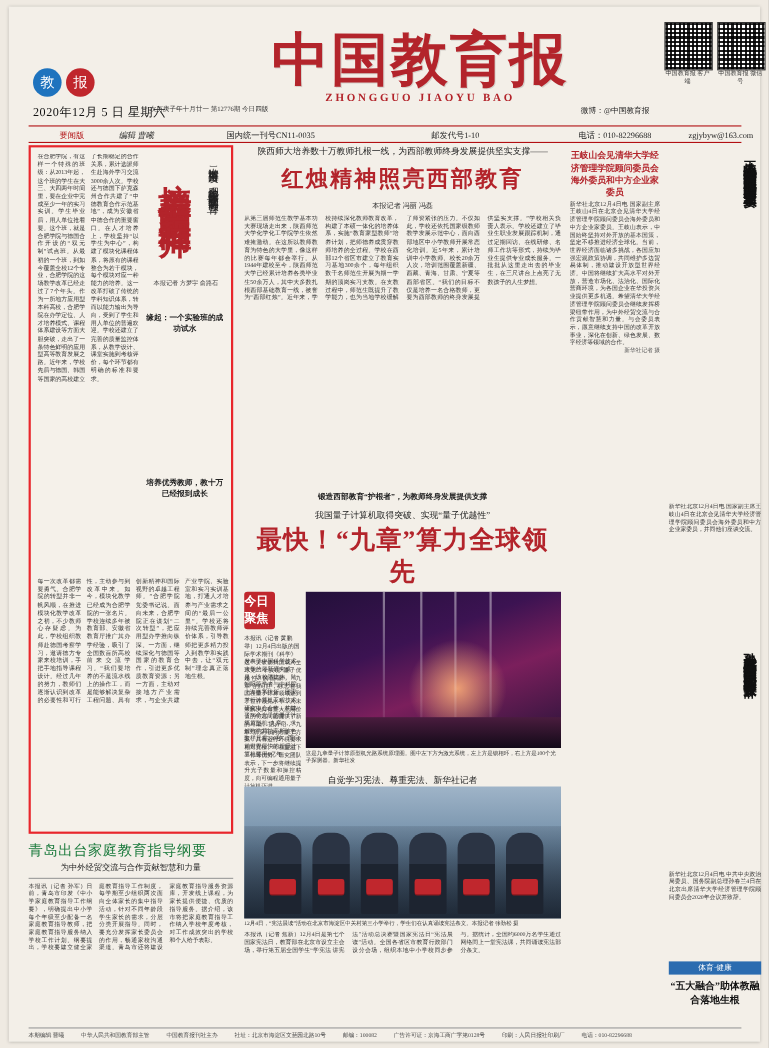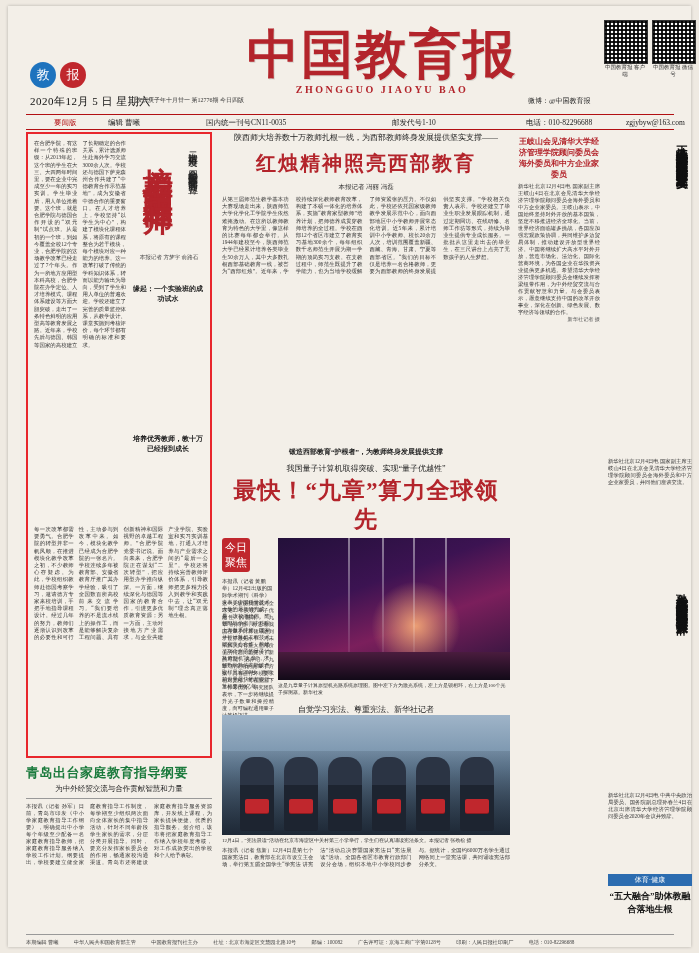--- a/index.html
+++ b/index.html
@@ -92,21 +92,21 @@
   .infobar {
     position: absolute; left: 18px; top: 108px;
     width: 648px; height: 14px;
     border-top: 1px solid #b20f12;
     border-bottom: 1px solid #b20f12;
     font-size: 7.5px; color: #222;
   }
   .infobar .seg { position: absolute; top: 3px; }
   .infobar .red { color: #b20f12; }
   .seg-a { left: 28px; }
-  .seg-b { left: 82px; }
+  .seg-b { left: 82px; font-style: italic; }
   .seg-c { left: 180px; }
   .seg-d { left: 366px; }
   .seg-e { left: 500px; }
   .seg-f { left: 600px; }
 
   
   .cols { position: absolute; left: 18px; top: 126px; width: 648px; height: 800px; }
 
   
   .left-frame {
@@ -151,21 +151,21 @@
   .lead-credit {
     position: absolute; left: 104px; top: 120px; width: 74px;
     font-size: 5.6px; color: #444; text-align: center;
   }
 
   
   .qingdao {
     position: absolute; left: 0px; top: 632px; width: 186px; height: 168px;
   }
   .qingdao h3 {
-    margin: 0; font-size: 13px; color: #1a7a3c; font-weight: bold;
+    margin: 0; font-size: 13px; color: #1a7a3c; font-weight: normal;
     letter-spacing: .5px; line-height: 17px;
   }
   .qingdao .sub {
     font-size: 7.5px; color: #222; margin: 3px 0 4px; text-align: center;
   }
   .qingdao .rule { border-top: 1px solid #999; margin: 3px 0 4px; }
   .qingdao .body {
     font-size: 5.3px; line-height: 7px; color: #333; text-align: justify;
     column-count: 3; column-gap: 6px; height: 122px; overflow: hidden;
   }
@@ -196,21 +196,21 @@
   .quantum-kicker {
     font-size: 8px; color: #222; text-align: center; margin-top: 6px;
   }
   .quantum-head {
     font-size: 23px; font-weight: bold; color: #b3242b; text-align: center;
     letter-spacing: 1px; line-height: 29px; margin: 2px 0 4px;
   }
   .focus-badge {
     position: absolute; left: 0; top: 0; width: 28px; height: 34px;
     background: #c0272d; color: #fff; border-radius: 3px;
-    font-size: 11px; font-weight: normal; text-align: center;
+    font-size: 11px; font-weight: bold; text-align: left;
     line-height: 15px; padding-top: 2px; box-sizing: border-box;
   }
   .photo-block { position: relative; margin-top: 4px; }
   .photo {
     position: relative; left: 56px; width: 232px; height: 142px;
     background: linear-gradient(160deg,#23103a 0%, #3c1352 35%, #7b1f5c 60%, #241338 100%);
     overflow: hidden;
   }
   .photo .glow {
     position: absolute; left: 40%; top: 30%; width: 90px; height: 90px;

